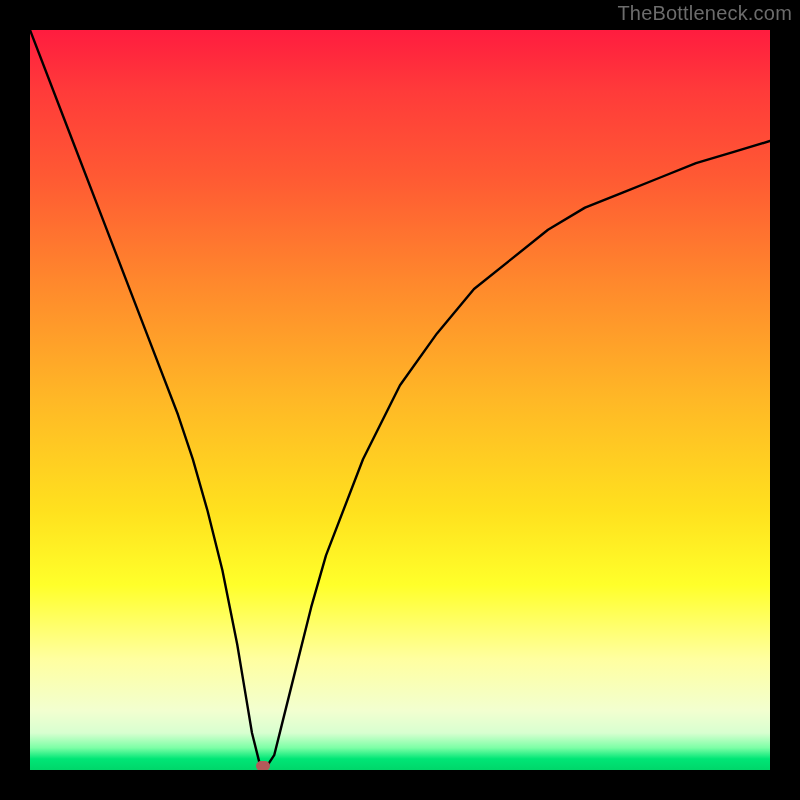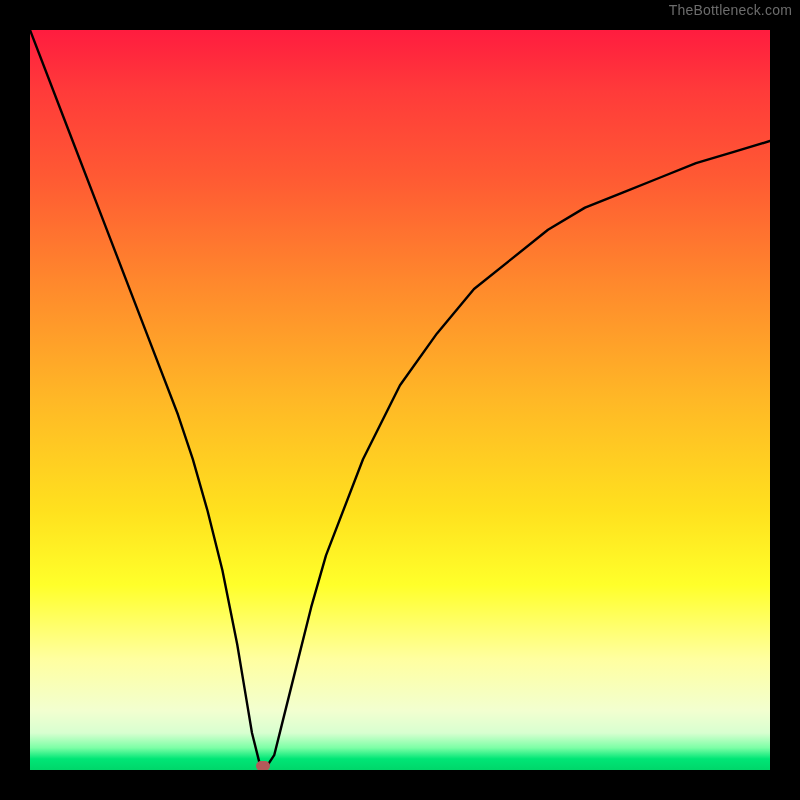--- a/index.html
+++ b/index.html
@@ -15,21 +15,21 @@
     position: relative;
     width: 800px;
     height: 800px;
     background: #000;
   }
   .watermark {
     position: absolute;
     top: 2px;
     right: 8px;
     color: #6c6c6c;
-    font-size: 14px;
+    font-size: 20px;
     font-weight: 400;
     letter-spacing: 0.2px;
     z-index: 50;
   }
   .plot-area {
     position: absolute;
     left: 30px;
     top: 30px;
     width: 740px;
     height: 740px;

